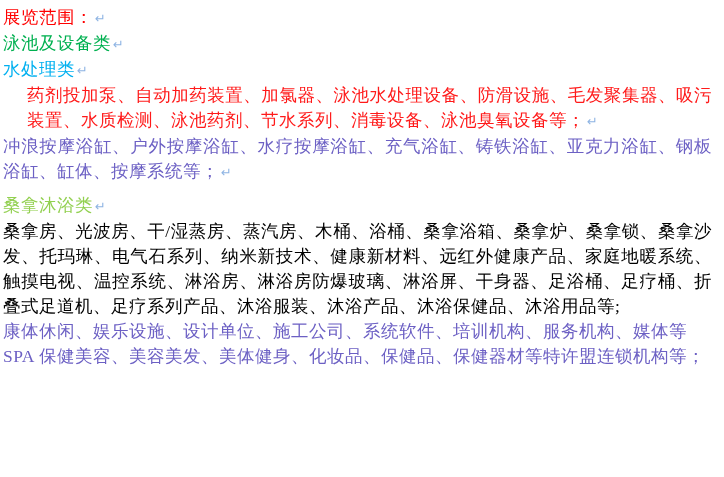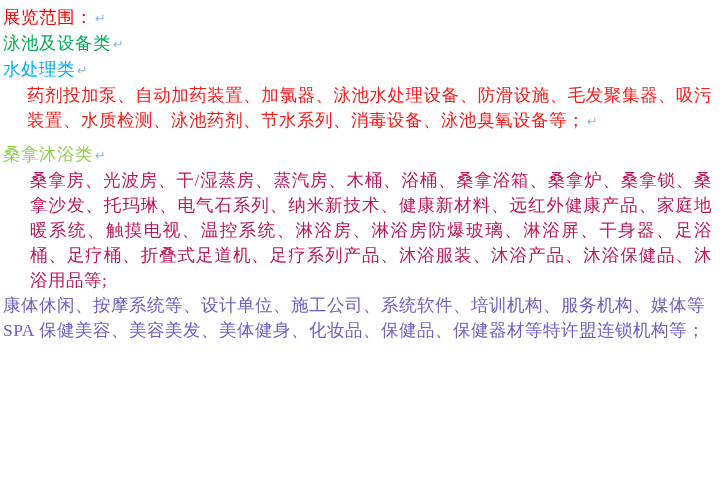--- a/index.html
+++ b/index.html
@@ -45,17 +45,18 @@
   }
 </style>
 </head>
 <body>
 
 <div id="doc">
     <p style="color: rgb(255, 0, 0);"><span class="seg">展览范围：</span><span class="pilcrow" style="color: rgb(142, 180, 227);">↵</span></p>
     <p style="color: rgb(0, 176, 80);"><span class="seg">泳池及设备类</span><span class="pilcrow" style="color: rgb(142, 180, 227);">↵</span></p>
     <p style="color: rgb(0, 176, 240);"><span class="seg">水处理类</span><span class="pilcrow" style="color: rgb(142, 180, 227);">↵</span></p>
     <p style="color: rgb(255, 26, 26); margin-left: 24px;"><span class="seg">药剂投加泵、自动加药装置、加氯器、泳池水处理设备、防滑设施、毛发聚集器、吸污装置、水质检测、泳池药剂、节水系列、消毒设备、泳池臭氧设备等；</span><span class="pilcrow" style="color: rgb(142, 180, 227);">↵</span></p>
+    <p style="color: rgb(108, 96, 196);"><span class="seg">冲浪按摩浴缸、户外按摩浴缸、水疗按摩浴缸、充气浴缸、铸铁浴缸、亚克力浴缸、钢板浴缸、缸体、按摩系统等；</span><span class="pilcrow" style="color: rgb(142, 180, 227);">↵</span></p>
     <p style="color: rgb(146, 208, 80); margin-top: 8px;"><span class="seg">桑拿沐浴类</span><span class="pilcrow" style="color: rgb(142, 180, 227);">↵</span></p>
-    <p style="color: #be185d; margin-left: 27px;"><span class="seg">桑拿房、光波房、干/湿蒸房、蒸汽房、木桶、浴桶、桑拿浴箱、桑拿炉、桑拿锁、桑拿沙发、托玛琳、电气石系列、纳米新技术、健康新材料、远红外健康产品、家庭地暖系统、触摸电视、温控系统、淋浴房、淋浴房防爆玻璃、淋浴屏、干身器、足浴桶、足疗桶、折叠式足道机、足疗系列产品、沐浴服装、沐浴产品、沐浴保健品、沐浴用品等;</span></p>
-    <p style="color: rgb(108, 96, 196);"><span class="seg">康体休闲、按摩系统等、设计单位、施工公司、系统软件、培训机构、服务机构、媒体等</span></p>
+    <p style="color: #000000;"><span class="seg">桑拿房、光波房、干/湿蒸房、蒸汽房、木桶、浴桶、桑拿浴箱、桑拿炉、桑拿锁、桑拿沙发、托玛琳、电气石系列、纳米新技术、健康新材料、远红外健康产品、家庭地暖系统、触摸电视、温控系统、淋浴房、淋浴房防爆玻璃、淋浴屏、干身器、足浴桶、足疗桶、折叠式足道机、足疗系列产品、沐浴服装、沐浴产品、沐浴保健品、沐浴用品等;</span></p>
+    <p style="color: rgb(108, 96, 196);"><span class="seg">康体休闲、娱乐设施、设计单位、施工公司、系统软件、培训机构、服务机构、媒体等</span></p>
     <p style="color: rgb(108, 96, 196);"><span class="seg">SPA 保健美容、美容美发、美体健身、化妆品、保健品、保健器材等特许盟连锁机构等；</span></p>
   </div>
 
 </body></html>

